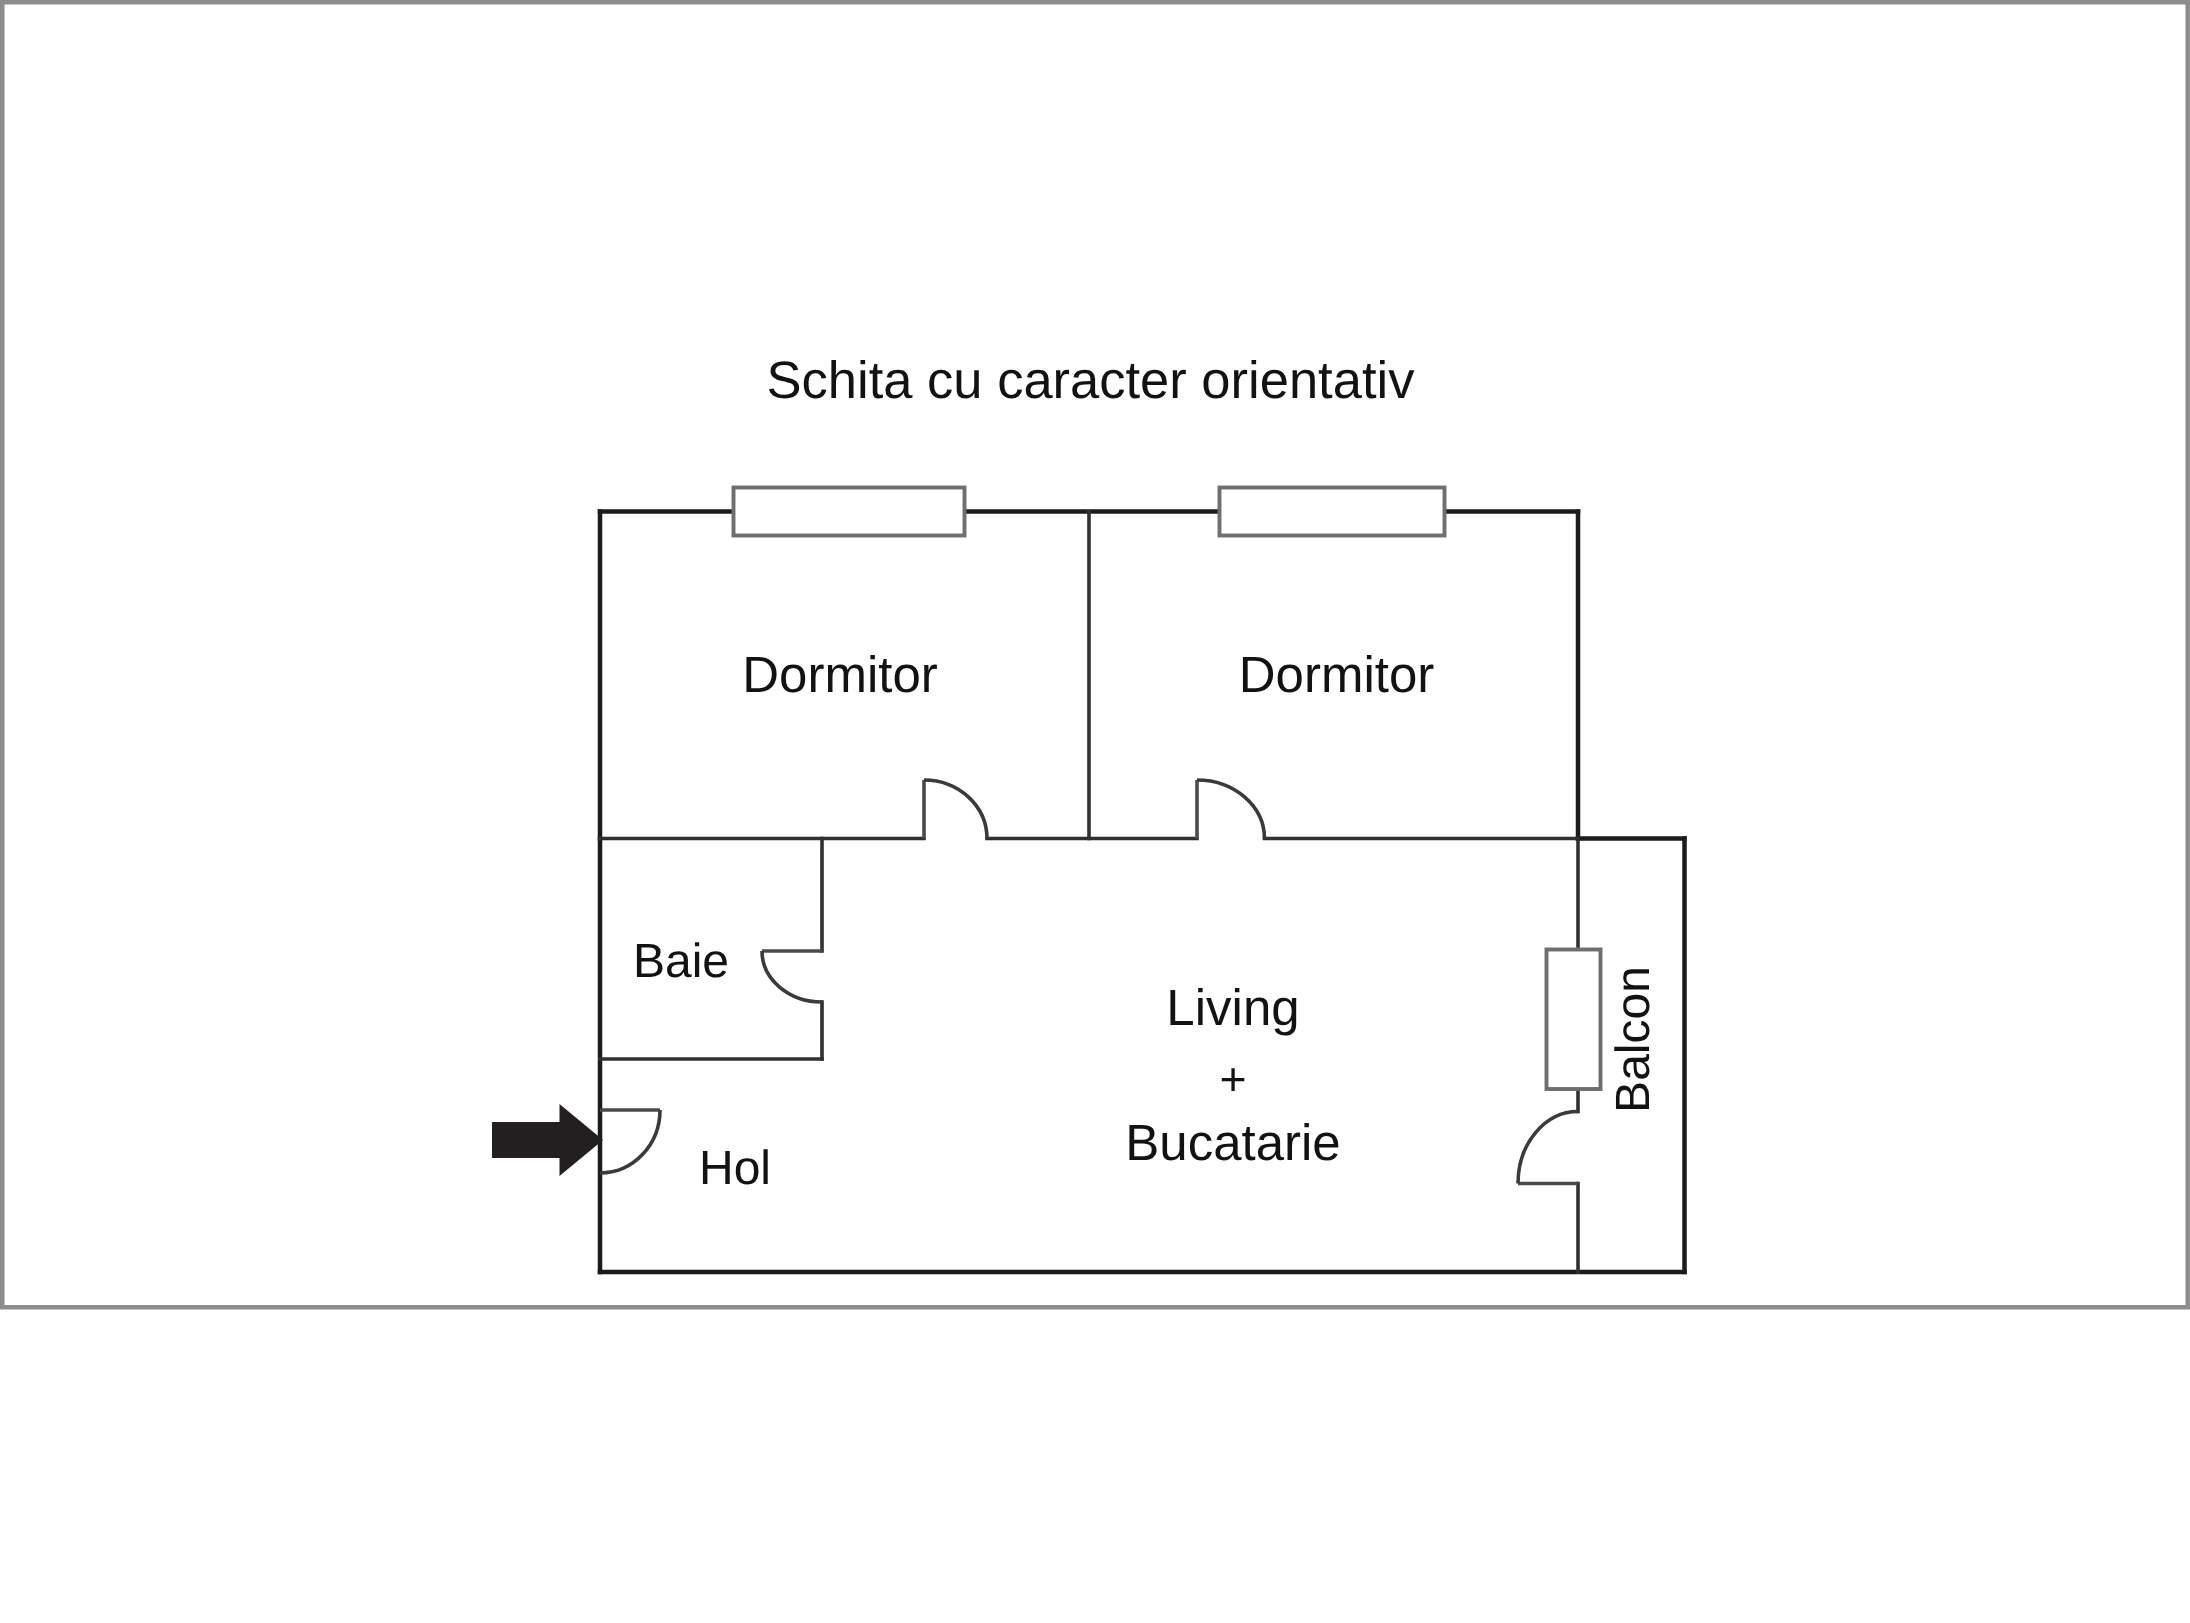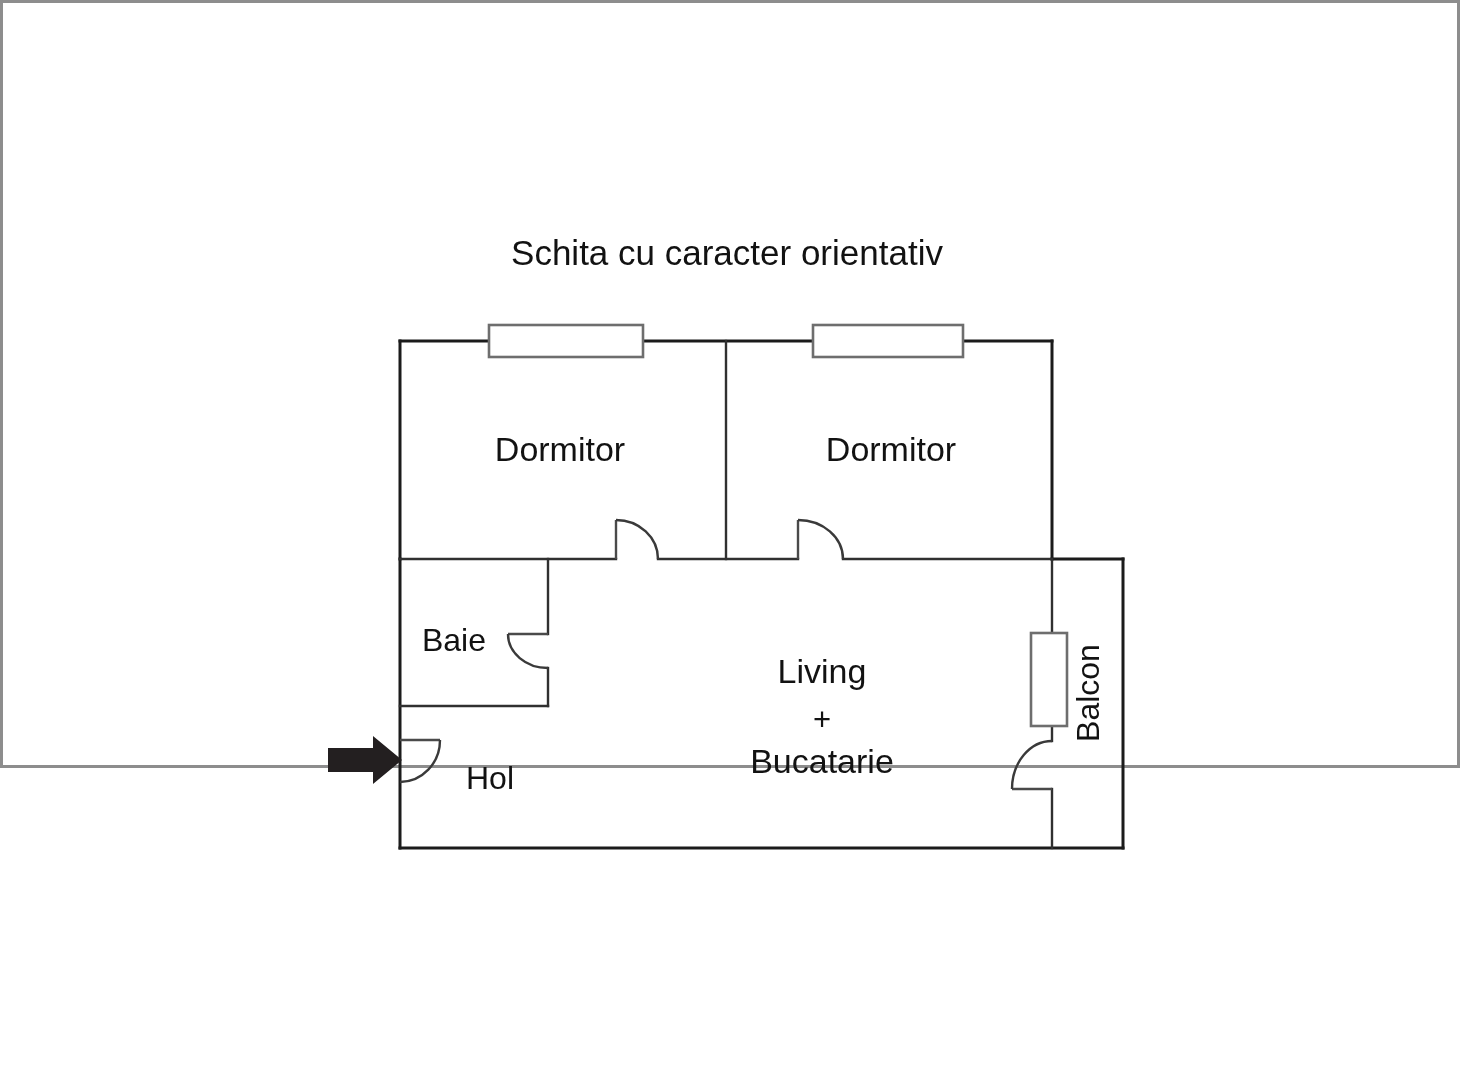--- a/index.html
+++ b/index.html
@@ -12,21 +12,21 @@
     width: 1460px;
     height: 1082px;
     font-family: "Liberation Sans", sans-serif;
     overflow: hidden;
   }
   #page-frame {
     position: absolute;
     left: 0;
     top: 0;
     width: 1460px;
-    height: 768px;
+    height: 873px;
     box-sizing: border-box;
     border: 3px solid #8d8d8d;
     background: #ffffff;
   }
   #plan-svg {
     position: absolute;
     left: 0;
     top: 0;
     width: 1460px;
     height: 1082px;

